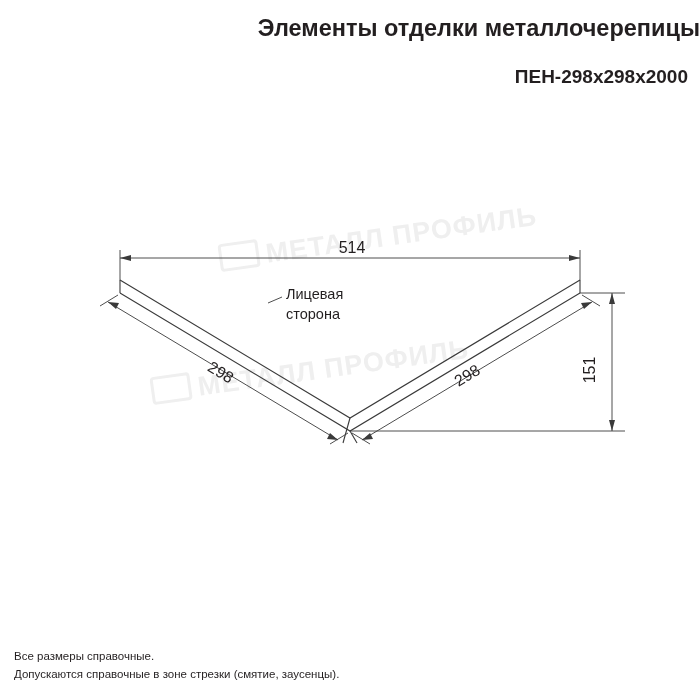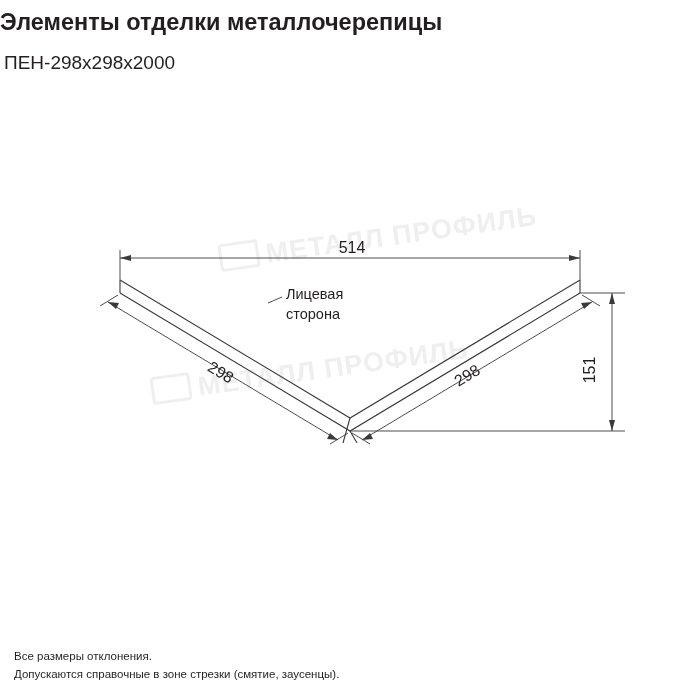--- a/index.html
+++ b/index.html
@@ -14,44 +14,44 @@
     color: #231f20;
     position: relative;
     overflow: hidden;
   }
   .page {
     position: relative;
     width: 700px;
     height: 700px;
   }
   .title-block {
-    text-align: left;
-    padding-top: 10px;
+    text-align: right;
+    padding-top: 16px;
   }
   .main-title {
     font-size: 23.5px;
     font-weight: bold;
     letter-spacing: 0px;
     margin: 0;
     line-height: 1.1;
   }
   .sub-title {
     font-size: 19px;
     font-weight: bold;
     margin: 0;
     line-height: 1.35;
     padding-top: 17px;
   }
   .sub-title .line2 {
     display: block;
   }
   .code-title {
     font-size: 19px;
-    font-weight: normal;
-    margin: 4px;
+    font-weight: bold;
+    margin: 12px;
     padding-top: 12px;
     line-height: 1.2;
   }
   .drawing {
     position: absolute;
     left: 0;
     top: 175px;
     width: 576px;
     height: 420px;
   }
@@ -173,17 +173,17 @@
       <g stroke="#3a3a3a" stroke-width="0.9" fill="none">
         <path d="M 268,128 L 282,122"></path>
       </g>
       <text x="286" y="124" font-size="14.5">Лицевая</text>
       <text x="286" y="144" font-size="14.5">сторона</text>
 
     </svg>
   </div>
 
   <div class="footer">
-    <div>Все размеры отклонения.</div>
+    <div>Все размеры справочные.</div>
     <div>Допускаются справочные в зоне стрезки (смятие, заусенцы).</div>
   </div>
 
 </div>
 
 </body></html>

